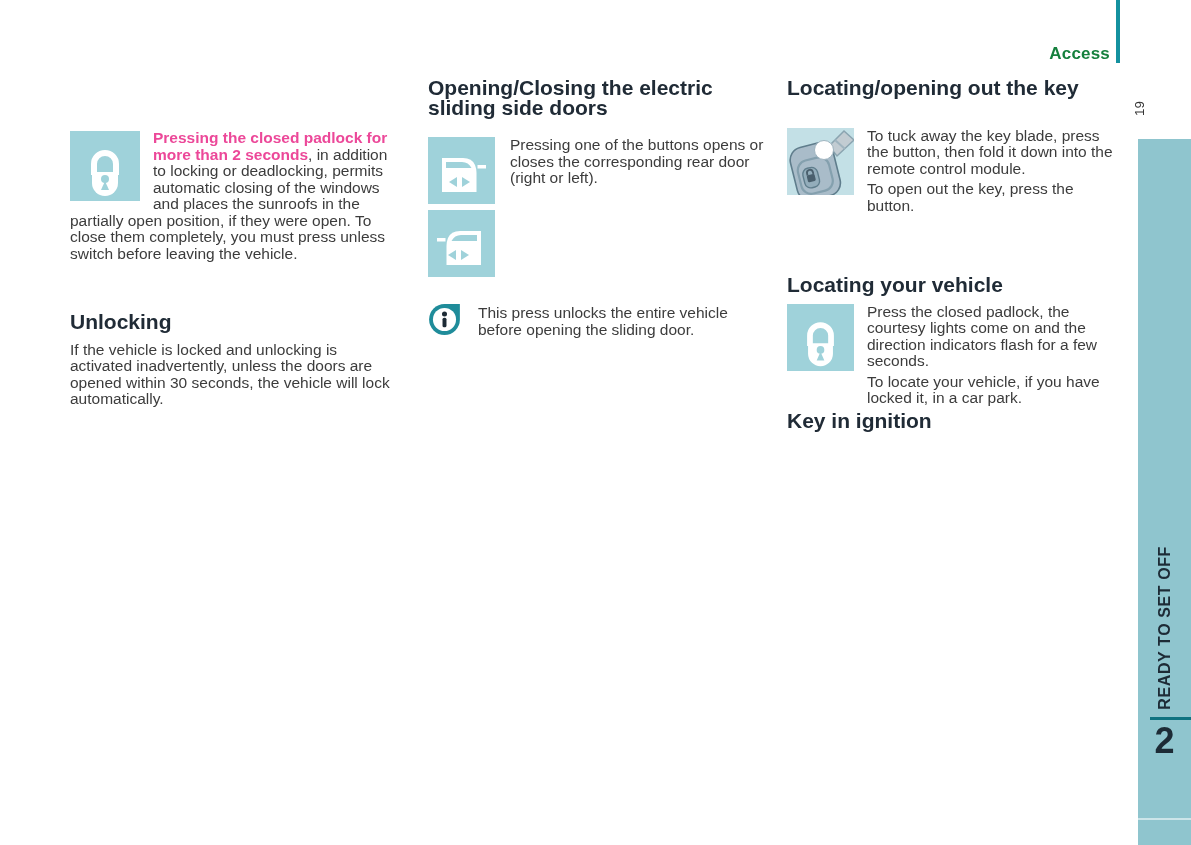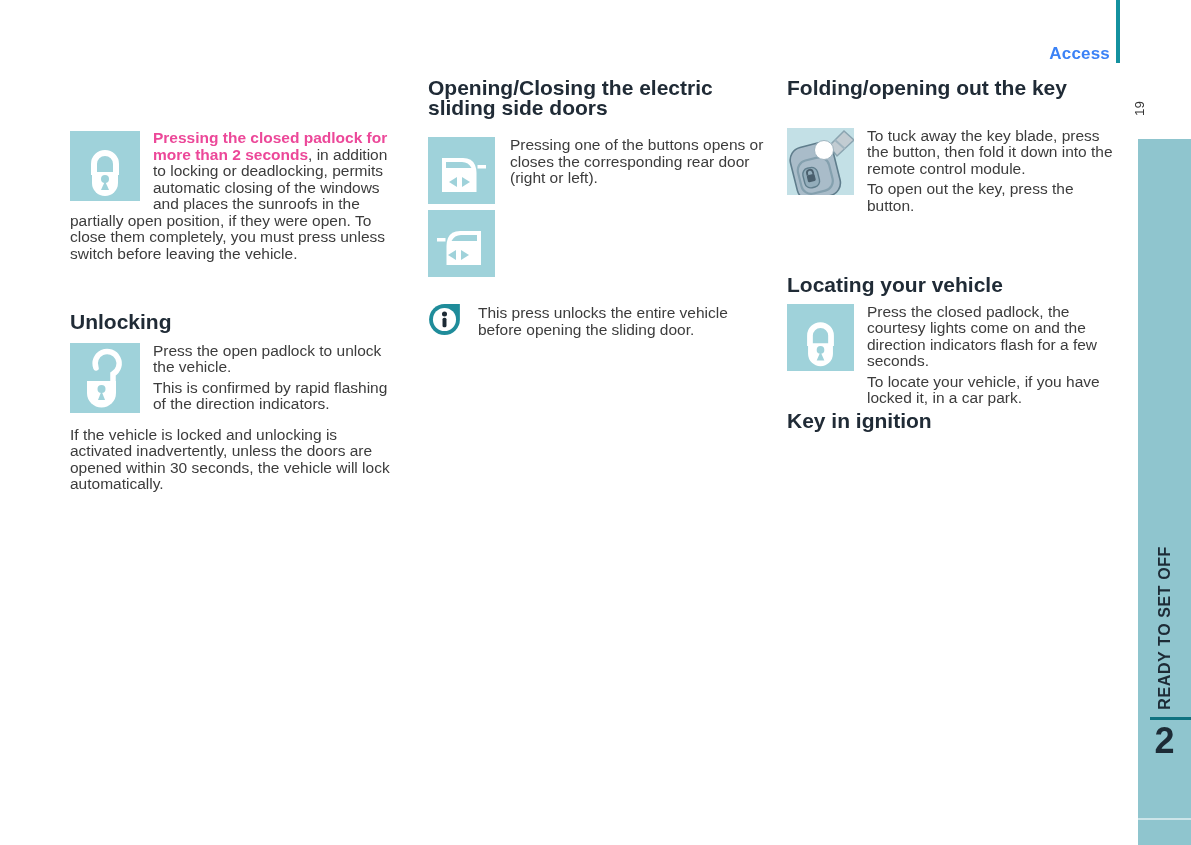--- a/index.html
+++ b/index.html
@@ -10,21 +10,21 @@
     font-size:15.5px;line-height:16.5px;color:#3c3c3c;
   }
   h2{font-size:21px;line-height:19.5px;font-weight:bold;color:#202b36;margin:0;}
   p{margin:0 0 4px 0;}
   .bold-lead{font-weight:bold;color:#ec4899;}
   .row{display:flex;align-items:flex-start;}
   .row .txt{flex:1 1 auto;}
   .icon-tile{flex:0 0 auto;display:block;}
   
   .access-title{position:absolute;top:46px;left:800px;width:310px;text-align:right;
-    font-size:17px;font-weight:bold;color:#3b82f6;letter-spacing:.2px;}
+    font-size:17px;font-weight:bold;color:#15803d;letter-spacing:.2px;}
   .accent-vline{position:absolute;left:1116px;top:0;width:4px;height:63px;background:#14919f;}
   .page-number{position:absolute;left:1132px;top:101px;
     writing-mode:vertical-rl;transform:rotate(180deg);
     font-size:13.5px;color:#333;}
   
   .sidebar{position:absolute;left:1138px;top:139px;width:53px;height:706px;background:#8fc5ce;}
   .sidebar-label{position:absolute;bottom:135px;left:50%;
     transform:translateX(-50%) rotate(180deg);writing-mode:vertical-rl;
     white-space:nowrap;font-weight:bold;font-size:16px;letter-spacing:.6px;color:#1d2b36;}
   .sidebar-divider{position:absolute;top:578px;right:0;width:41px;height:3px;background:#0f7381;}
@@ -75,33 +75,20 @@
       <rect width="70" height="70" fill="#9fd2da"></rect>
       <path d="M24 44 V33 A11 11 0 0 1 46 33 V44" fill="none" stroke="#ffffff" stroke-width="6"></path>
       <path d="M22 41 H48 V52 A13 13 0 0 1 22 52 Z" fill="#ffffff"></path>
       <circle cx="35" cy="48" r="4" fill="#9fd2da"></circle>
       <polygon points="35,50 31,59 39,59" fill="#9fd2da"></polygon>
     </svg>
     <p><span class="bold-lead">Pressing the closed padlock for more than 2&nbsp;seconds</span><span>, in addition to locking or deadlocking, permits automatic closing of the windows and places the sunroofs in the partially open position, if they were open. To close them completely, you must press unless switch before leaving the vehicle.</span></p>
   </div>
 
   <h2 class="unlocking-heading">Unlocking</h2>
-  <div class="row unlock-row">
-    <svg class="icon-tile" width="70" height="70" viewBox="0 0 70 70">
-      <rect width="70" height="70" fill="#9fd2da"></rect>
-      <path d="M43 38 V31 A12 12 0 1 0 26 25" fill="none" stroke="#ffffff" stroke-width="5.5" stroke-linecap="round"></path>
-      <path d="M17 38 H46 V50 A14.5 14.5 0 0 1 17 50 Z" fill="#ffffff"></path>
-      <circle cx="31.5" cy="46" r="4" fill="#9fd2da"></circle>
-      <polygon points="31.5,48 28,57 35,57" fill="#9fd2da"></polygon>
-    </svg>
-    <div class="txt">
-      <p>Press the open padlock to unlock the vehicle.</p>
-      <p>This is confirmed by rapid flashing of the direction indicators.</p>
-    </div>
-  </div>
   <p class="p3">If the vehicle is locked and unlocking is activated inadvertently, unless the doors are opened within 30 seconds, the vehicle will lock automatically.</p>
 </div>
 
 <div id="col2" class="col">
   <h2 class="doors-heading">
     <span style="display:block">Opening/Closing the electric</span>
     <span style="display:block">sliding side doors</span>
   </h2>
 
   <div class="row door-row">
@@ -136,21 +123,21 @@
       <circle cx="15" cy="10" r="2.3" fill="#1d2b36"></circle>
       <rect x="13.2" y="13.4" width="3.6" height="8.6" rx="1.4" fill="#1d2b36"></rect>
     </svg>
     <div class="txt">
       <p>This press unlocks the entire vehicle before opening the sliding door.</p>
     </div>
   </div>
 </div>
 
 <div id="col3" class="col">
-  <h2>Folding/opening out the key</h2>
+  <h2>Locating/opening out the key</h2>
 
   <div class="row key-row folding-row" style="margin-top:30px">
     <svg class="icon-tile" width="67" height="67" viewBox="0 0 67 67">
       <rect width="67" height="67" fill="#c3e0e6"></rect>
       <polygon points="42,18 57,3 67,12 50,28" fill="#c2ccd2" stroke="#8aa4b0" stroke-width="1.5"></polygon>
       <line x1="48" y1="12" x2="58" y2="21" stroke="#9fb4bf" stroke-width="2"></line>
       <g transform="rotate(-14 30 42)">
         <rect x="6" y="16" width="44" height="54" rx="13" fill="#a9bcc9" stroke="#5f7d8c" stroke-width="1.6"></rect>
         <rect x="11" y="30" width="32" height="34" rx="10" fill="none" stroke="#84a0ae" stroke-width="2.2"></rect>
         <rect x="15" y="38" width="15" height="20" rx="6" fill="#93adbb" stroke="#5f7d8c" stroke-width="1.4"></rect>

